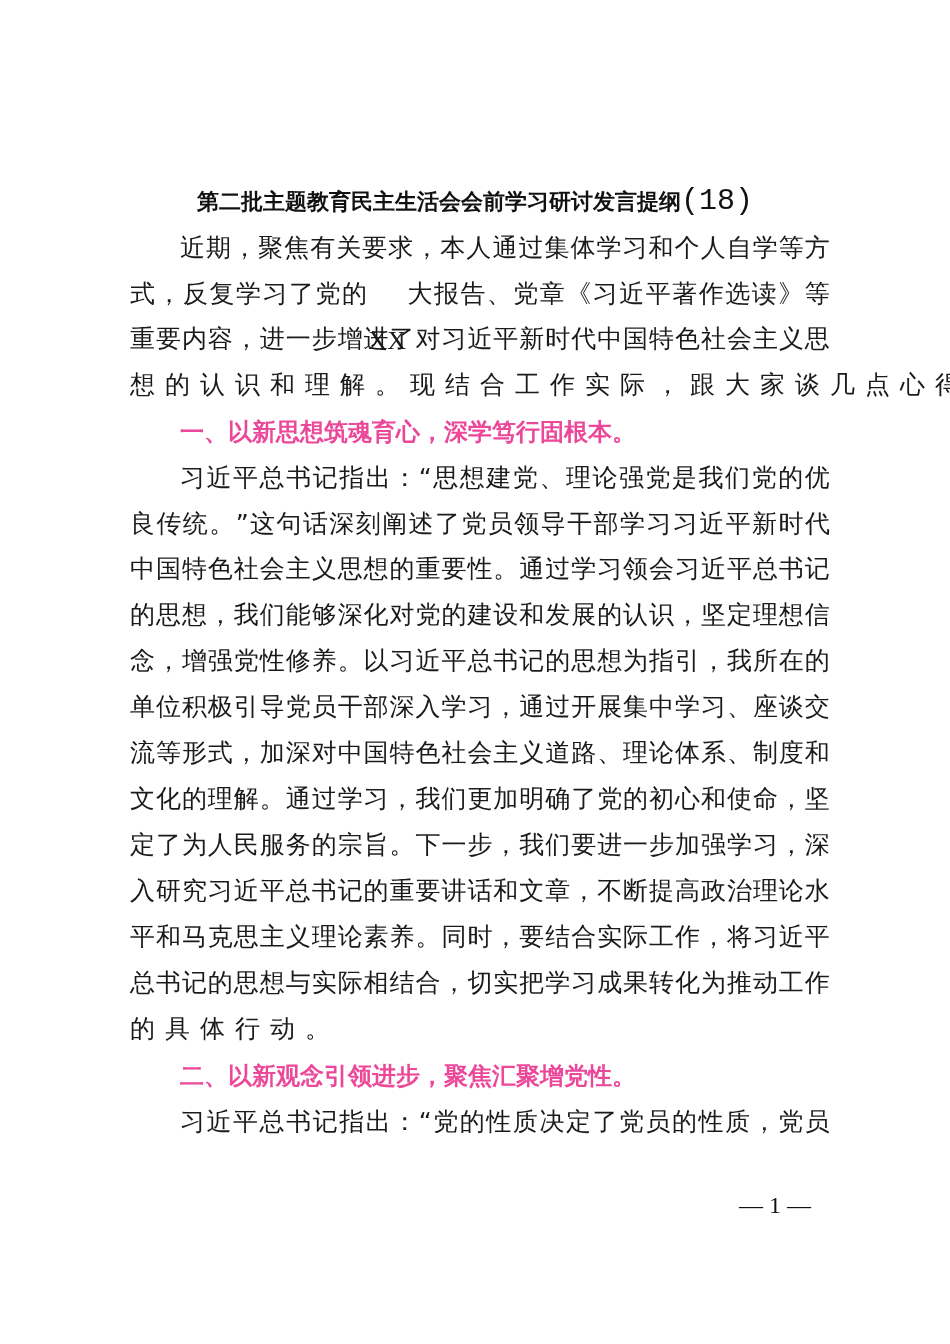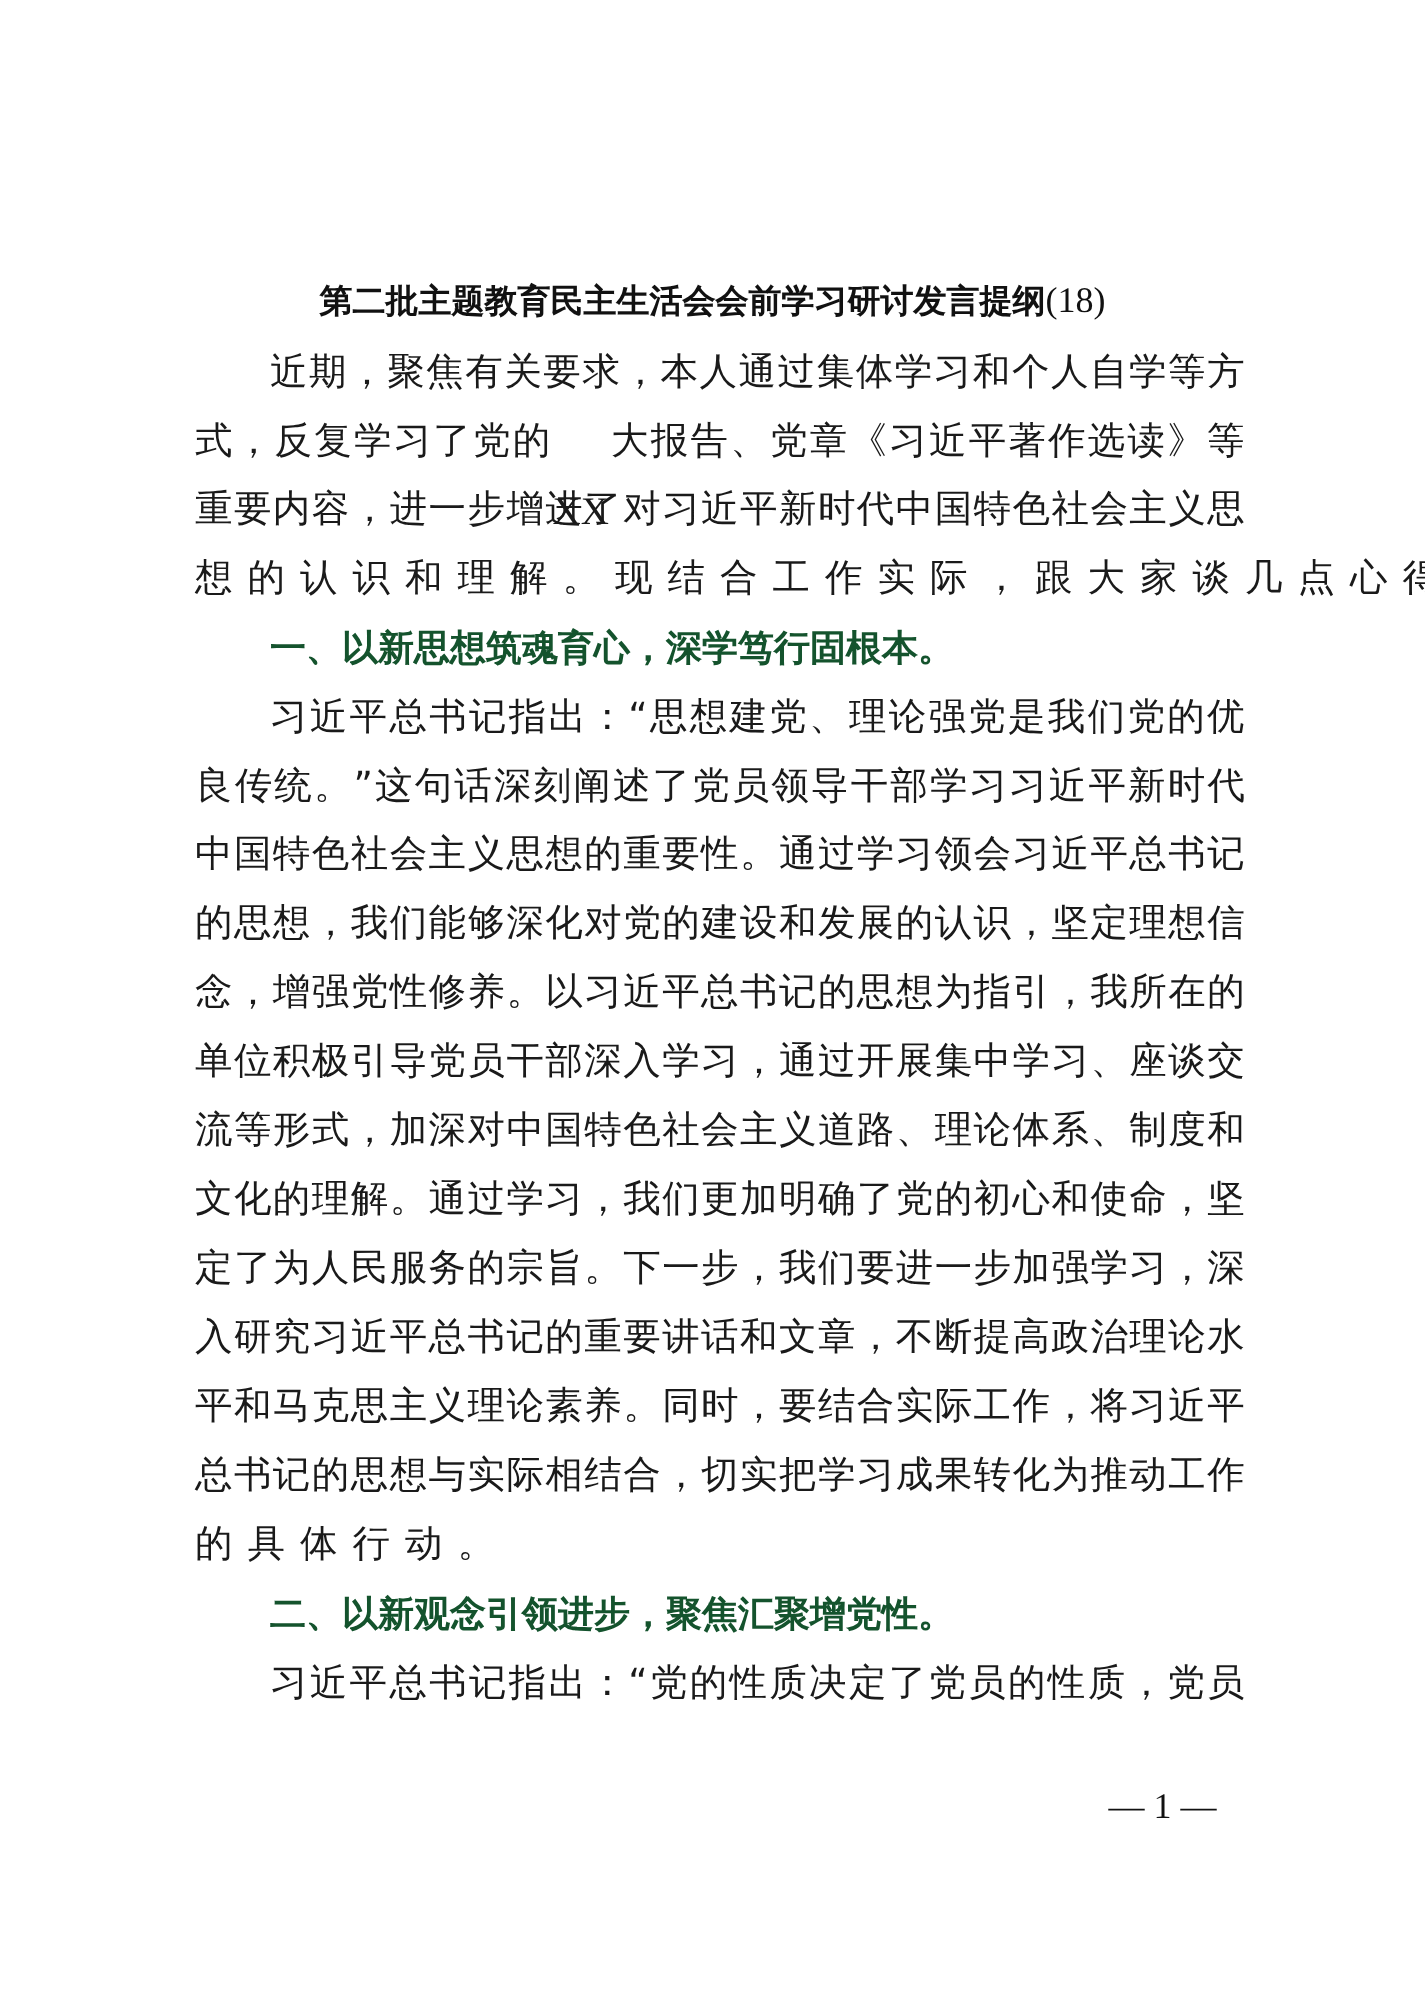--- a/index.html
+++ b/index.html
@@ -29,23 +29,23 @@
       top: 183px;
       text-align: center;
       font-family: "DejaVu Serif", "Liberation Serif", serif;
       font-weight: bold;
       font-size: 22px;
       line-height: 36px;
       white-space: nowrap;
       letter-spacing: 0px;
     }
     .title .num {
-      font-family: Liberation Serif, serif;
+      font-family: Liberation Mono, monospace;
       font-weight: normal;
-      font-size: 24px;
+      font-size: 30px;
     }
     .line {
       position: absolute;
       left: 130px;
       width: 700px;
       height: 46px;
       font-size: 25px;
       line-height: 46px;
       white-space: nowrap;
       text-align: justify;
@@ -60,21 +60,21 @@
     }
     .line.indent {
       left: 180px;
       width: 650px;
     }
     .line.heading {
       font-family: "DejaVu Sans", sans-serif;
       font-weight: bold;
       font-size: 24px;
       text-align-last: left;
-      color: #14532d;
+      color: #ec4899;
       letter-spacing: 0px;
     }
     .line .en {
       font-family: Liberation Serif, serif;
       font-size: 26px;
       margin-top: 47px;
     }
     .footer {
       position: absolute;
       left: 735px;

